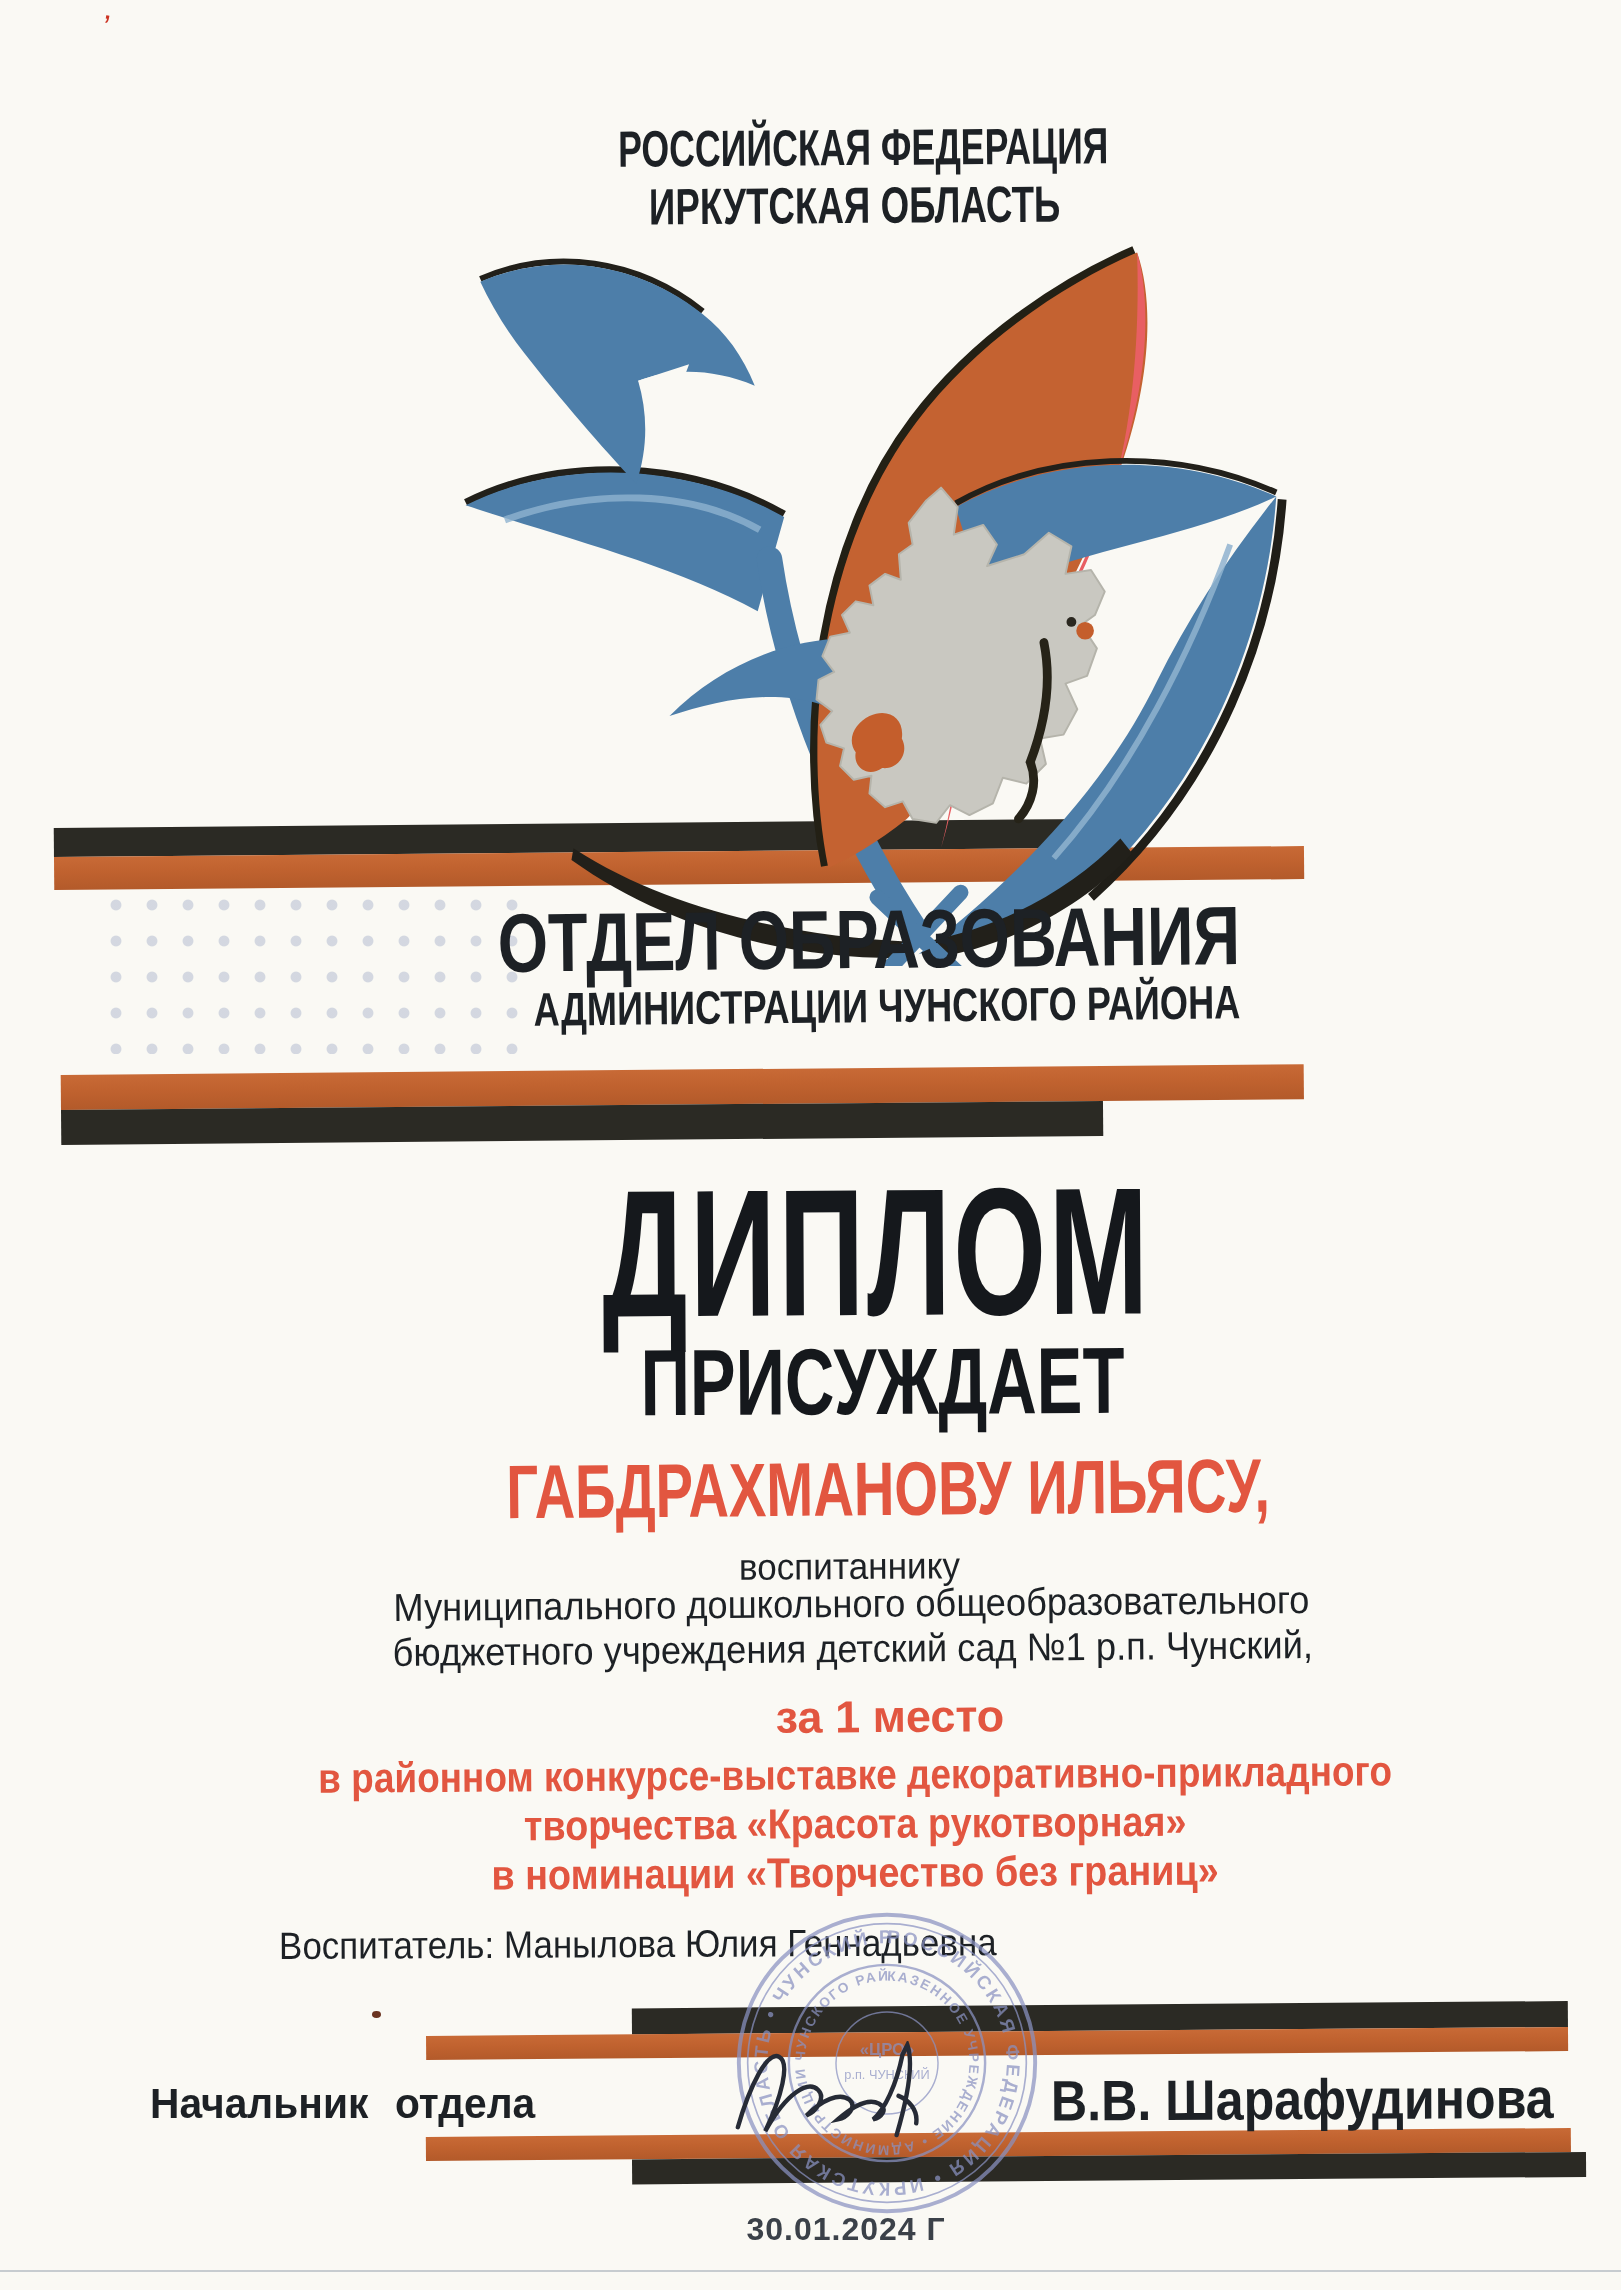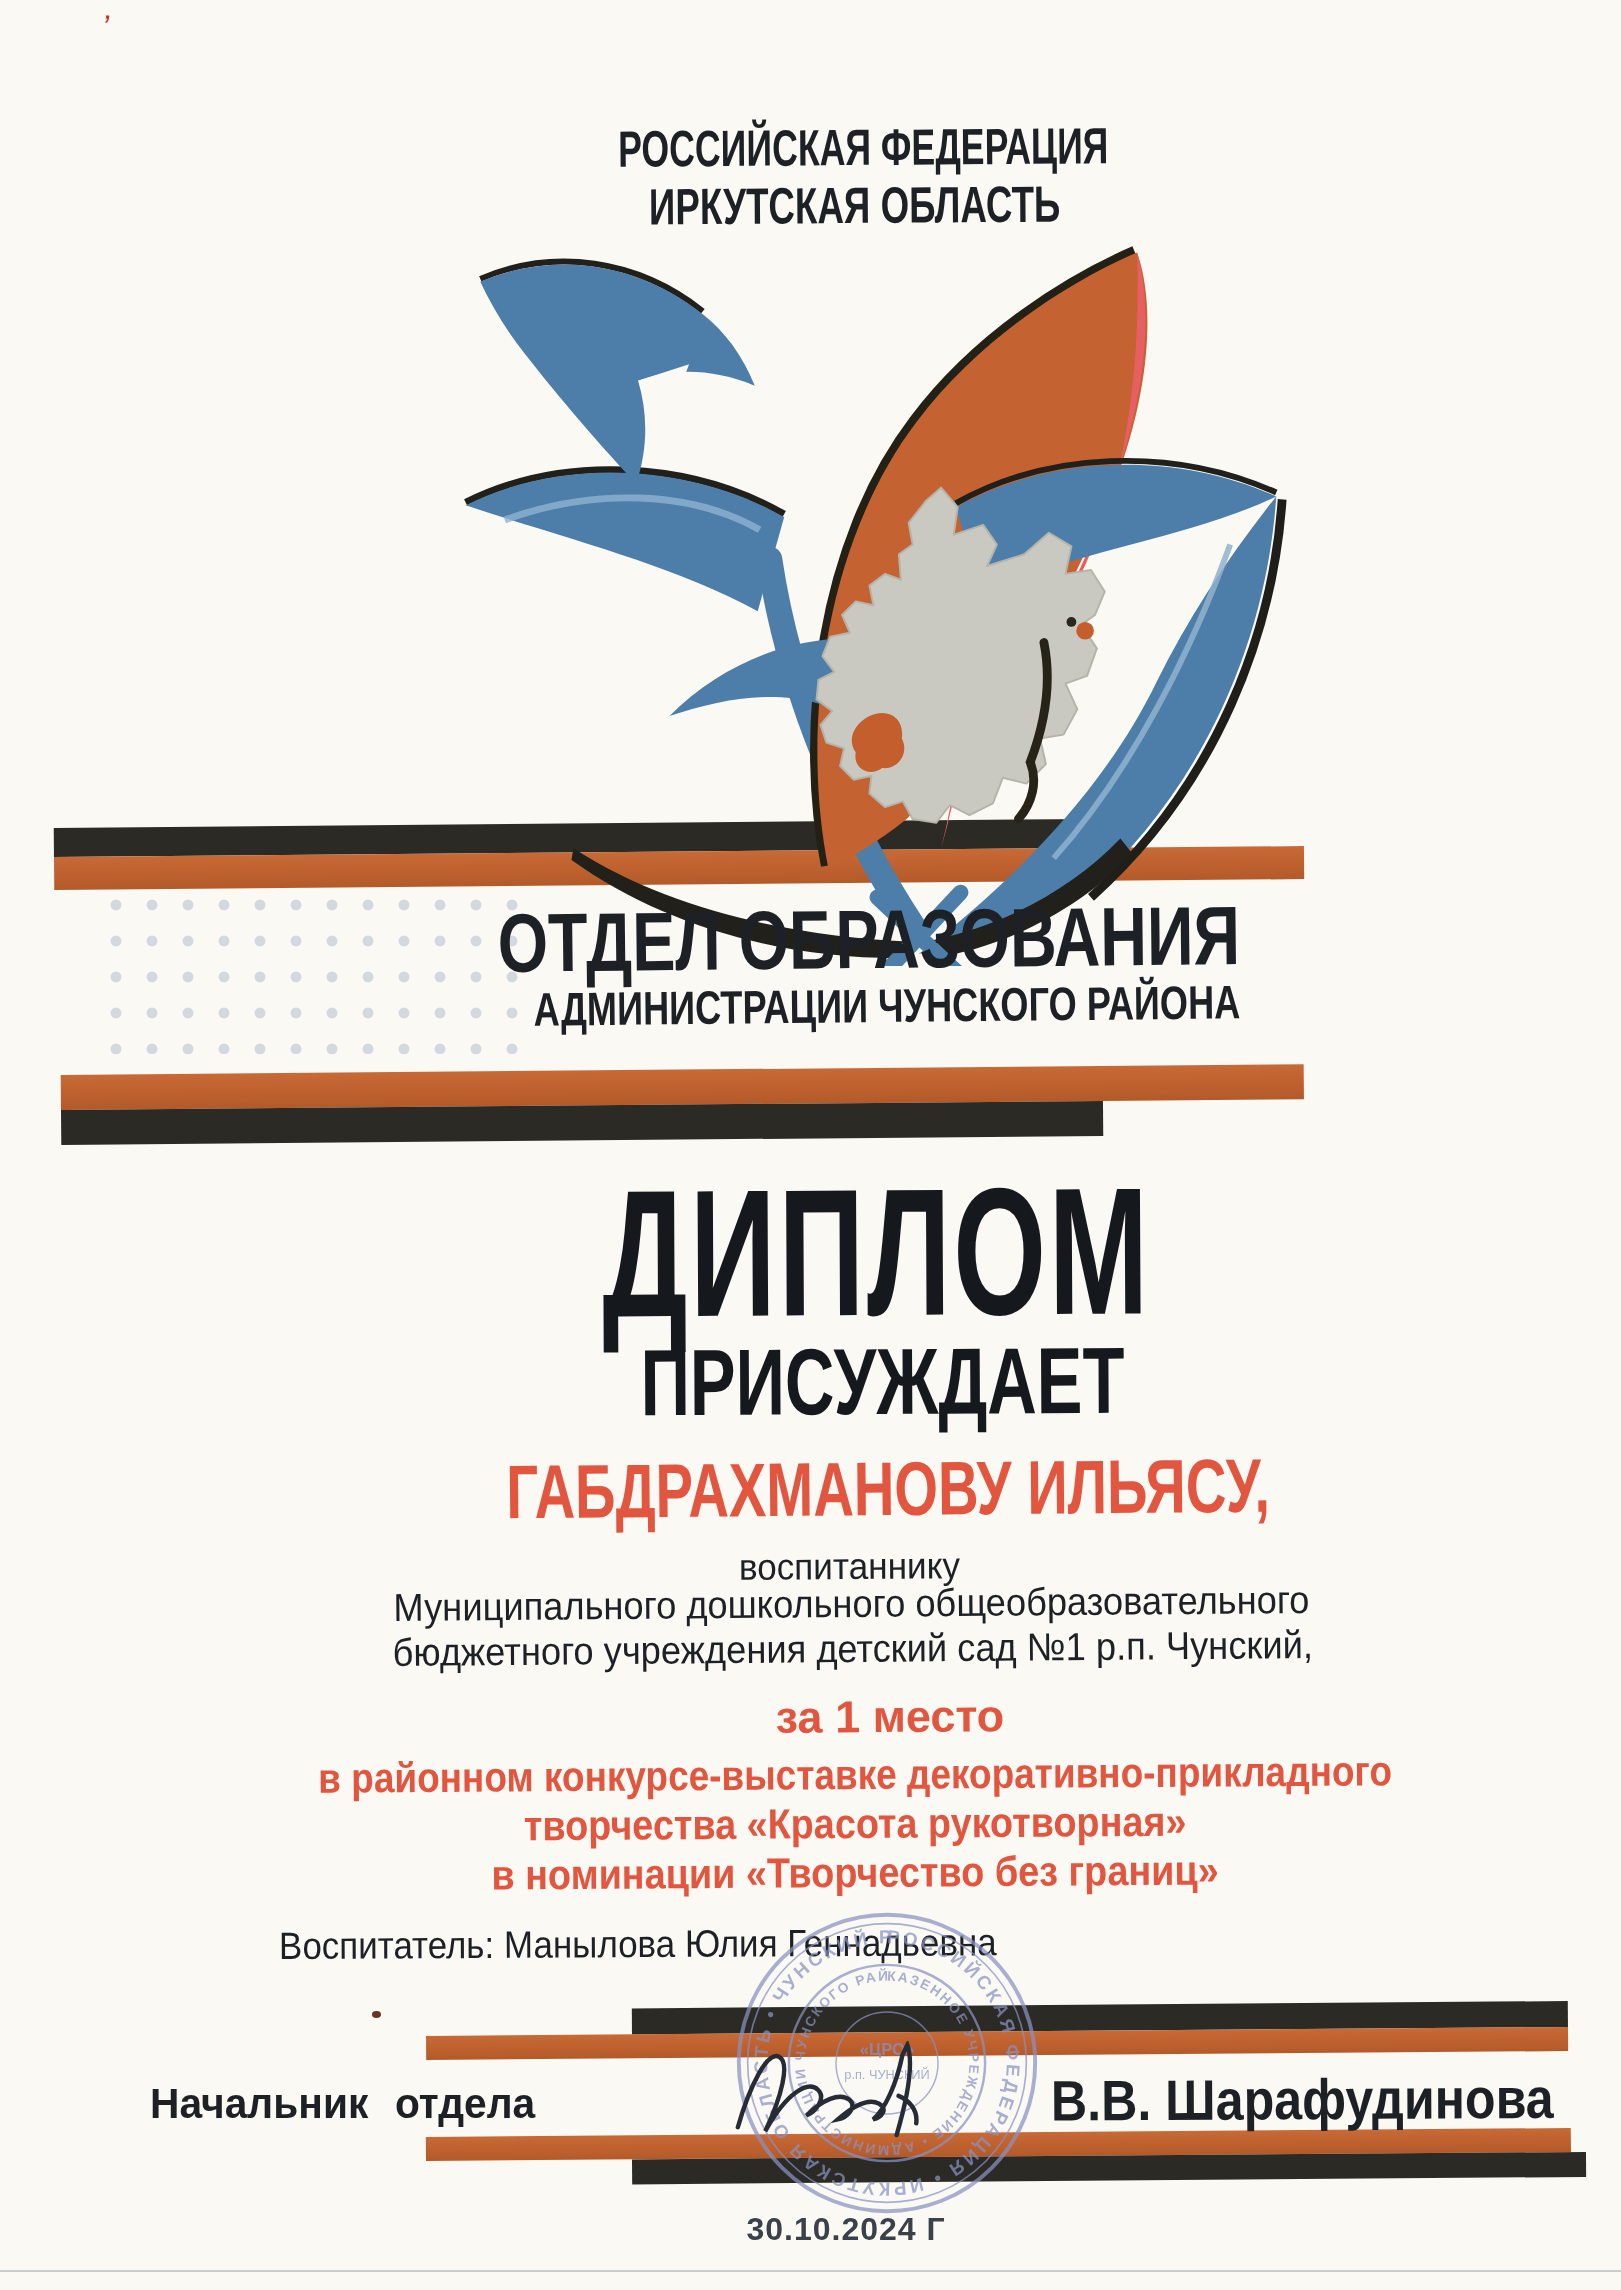--- a/index.html
+++ b/index.html
@@ -174,17 +174,17 @@
 </svg>
 
 <div class="abs b" style="left:150px;top:2080px;font-size:42px;white-space:nowrap;word-spacing:15.7px;">
   <span class="sx" style="--sx:0.97;transform-origin:left center;">Начальник  отдела</span>
 </div>
 <div class="abs b" style="left:1051px;top:2066px;font-size:57px;white-space:nowrap;transform:rotate(-0.3deg);">
   <span class="sx" style="--sx:0.88;transform-origin:left center;">В.В. Шарафудинова</span>
 </div>
 
 <div class="cline b" style="left:160px;width:1372px;top:2211px;font-size:32px;letter-spacing:1px;color:var(--date_color,#3b4149);">
-  <span class="sx" style="--sx:1;">30.10.2024 Г</span>
+  <span class="sx" style="--sx:1;">30.01.2024 Г</span>
 </div>
 
 <div class="scan-line" style="top:2270px;"></div>
 
 
 </body></html>

